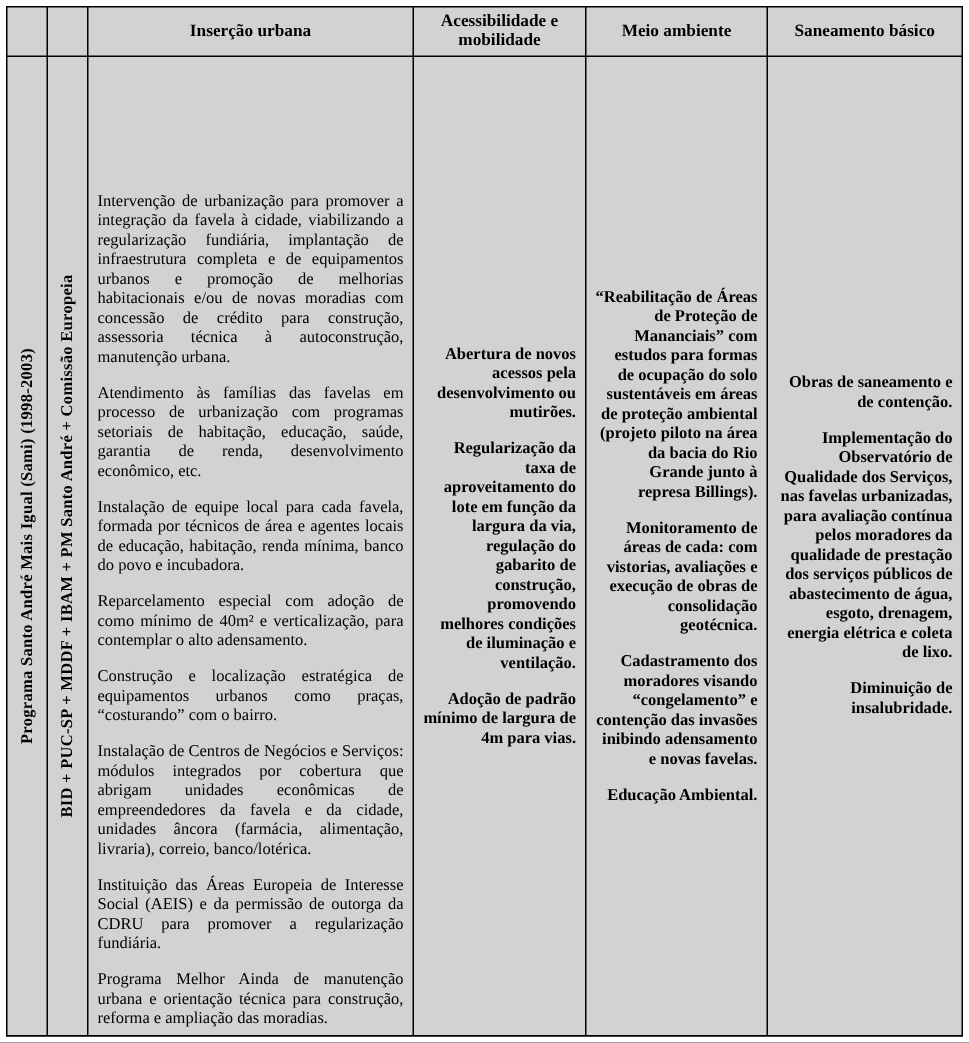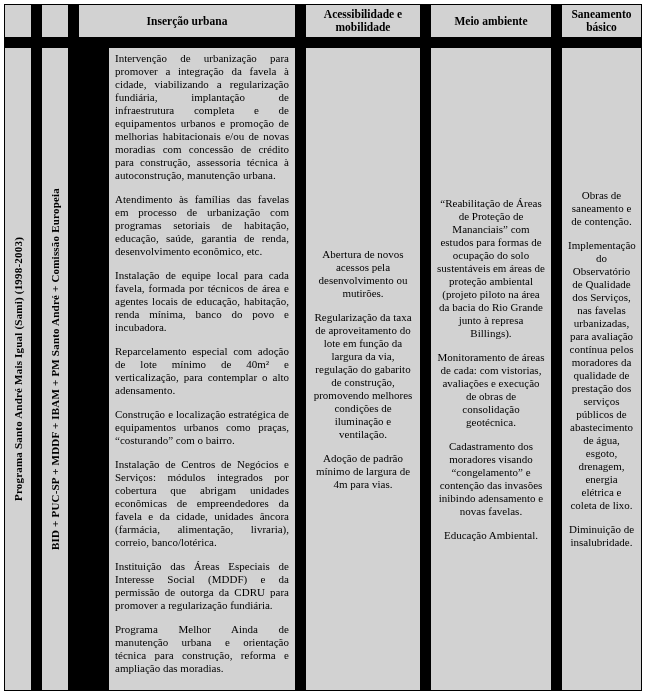--- a/index.html
+++ b/index.html
@@ -15,21 +15,21 @@
     padding: 4px;
     background: #ffffff;
   }
   .table {
     width: 100%;
     height: 100%;
     box-sizing: border-box;
     display: grid;
     grid-template-columns: 26px 26px 216px 114px 120px 1fr;
     grid-template-rows: 32px 1fr;
-    gap: 11px;
+    gap: 1px;
     background: #000000;       
     border: 1px solid #000000; 
   }
   .cell {
     background: #d2d2d2;
     box-sizing: border-box;
     overflow: hidden;
     color: #000000;
   }
   .header {
@@ -62,27 +62,27 @@
     font-size: 11px;
     line-height: 13px;
   }
   .body p {
     margin: 0 0 11px 0;
   }
   .body p:last-child {
     margin-bottom: 0;
   }
   .body.top {
-    justify-content: flex-start;
+    justify-content: flex-end;
     text-align: justify;
-    margin-left: 30px;
   }
   .body.middle {
     justify-content: center;
-    text-align: center;
+    text-align: right;
+    font-weight: bold;
   }
 </style>
 </head>
 <body>
 
 <div class="page">
   <div class="table">
 
     <div class="cell"></div>
     <div class="cell"></div>
@@ -96,24 +96,24 @@
     </div>
 
     <div class="cell vcell">
       <span class="vtext">BID + PUC-SP + MDDF + IBAM + PM Santo André + Comissão Europeia</span>
     </div>
 
     <div class="cell body top">
       <p>Intervenção de urbanização para promover a integração da favela à cidade, viabilizando a regularização fundiária, implantação de infraestrutura completa e de equipamentos urbanos e promoção de melhorias habitacionais e/ou de novas moradias com concessão de crédito para construção, assessoria técnica à autoconstrução, manutenção urbana.</p>
       <p>Atendimento às famílias das favelas em processo de urbanização com programas setoriais de habitação, educação, saúde, garantia de renda, desenvolvimento econômico, etc.</p>
       <p>Instalação de equipe local para cada favela, formada por técnicos de área e agentes locais de educação, habitação, renda mínima, banco do povo e incubadora.</p>
-      <p>Reparcelamento especial com adoção de lote mínimo de 40m² e verticalização, para contemplar o alto adensamento.</p>
+      <p>Reparcelamento especial com adoção de como mínimo de 40m² e verticalização, para contemplar o alto adensamento.</p>
       <p>Construção e localização estratégica de equipamentos urbanos como praças, “costurando” com o bairro.</p>
       <p>Instalação de Centros de Negócios e Serviços: módulos integrados por cobertura que abrigam unidades econômicas de empreendedores da favela e da cidade, unidades âncora (farmácia, alimentação, livraria), correio, banco/lotérica.</p>
-      <p>Instituição das Áreas Especiais de Interesse Social (MDDF) e da permissão de outorga da CDRU para promover a regularização fundiária.</p>
+      <p>Instituição das Áreas Europeia de Interesse Social (AEIS) e da permissão de outorga da CDRU para promover a regularização fundiária.</p>
       <p>Programa Melhor Ainda de manutenção urbana e orientação técnica para construção, reforma e ampliação das moradias.</p>
     </div>
 
     <div class="cell body middle">
       <p>Abertura de novos acessos pela desenvolvimento ou mutirões.</p>
       <p>Regularização da taxa de aproveitamento do lote em função da largura da via, regulação do gabarito de construção, promovendo melhores condições de iluminação e ventilação.</p>
       <p>Adoção de padrão mínimo de largura de 4m para vias.</p>
     </div>
 
     <div class="cell body middle">

